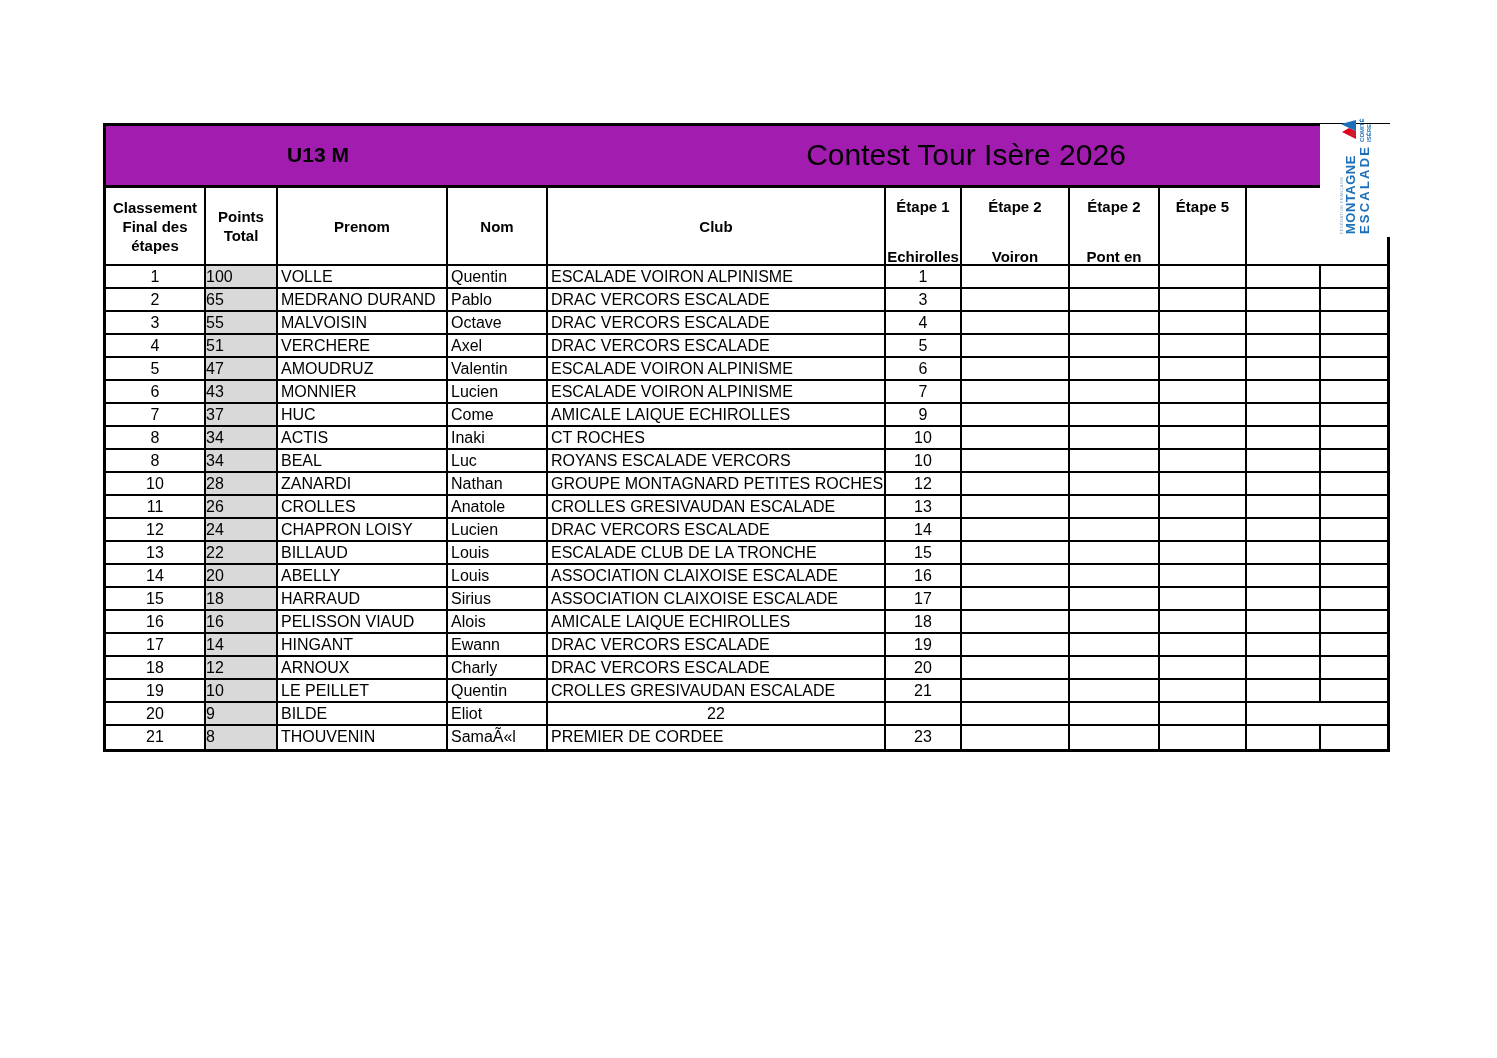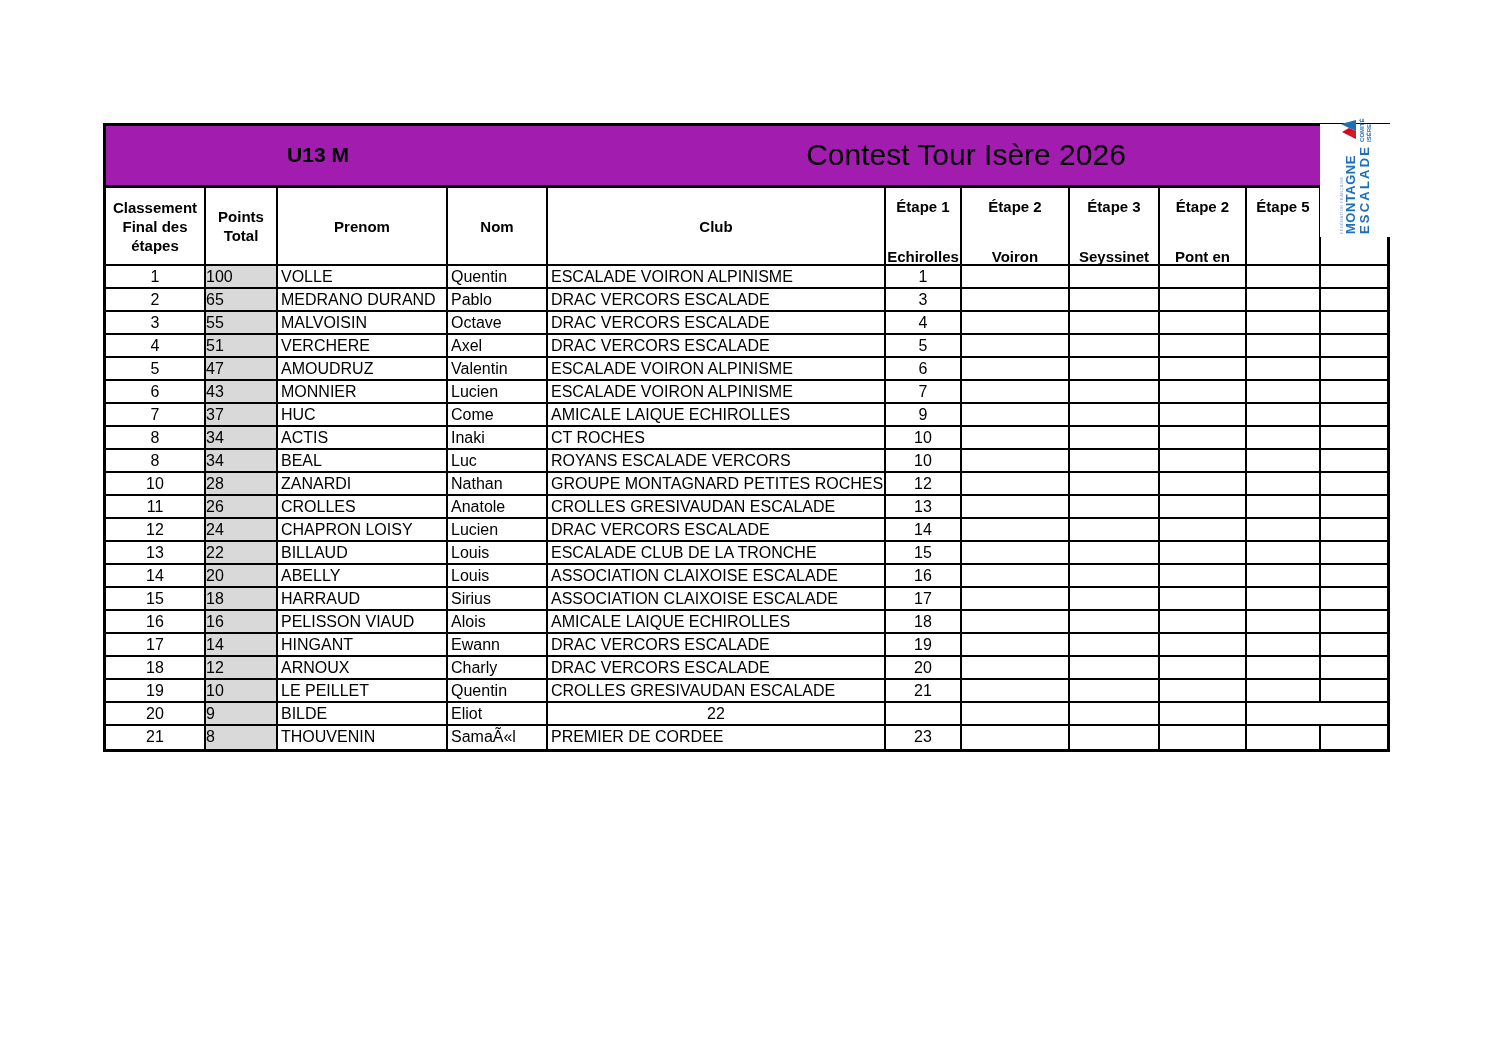--- a/index.html
+++ b/index.html
@@ -154,24 +154,20 @@
     <div class="th">Prenom</div>
     <div class="th">Nom</div>
     <div class="th">Club</div>
     <div class="th etape">
       <span>Étape 1</span>
       <span class="venue">Echirolles</span>
     </div>
     <div class="th etape">
       <span>Étape 2</span>
       <span class="venue">Voiron</span>
-    </div>
-    <div class="th etape">
-      <span>Étape 3</span>
-      <span class="venue">Seyssinet</span>
     </div>
     <div class="th etape">
       <span>Étape 2</span>
       <span class="venue">Pont en Royans</span>
     </div>
     <div class="th etape">
       <span>Étape 5</span>
       <span class="venue"></span>
     </div>
     <div class="th"></div>

